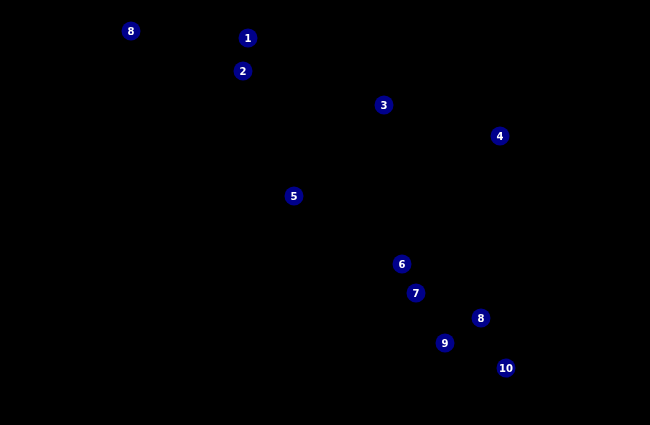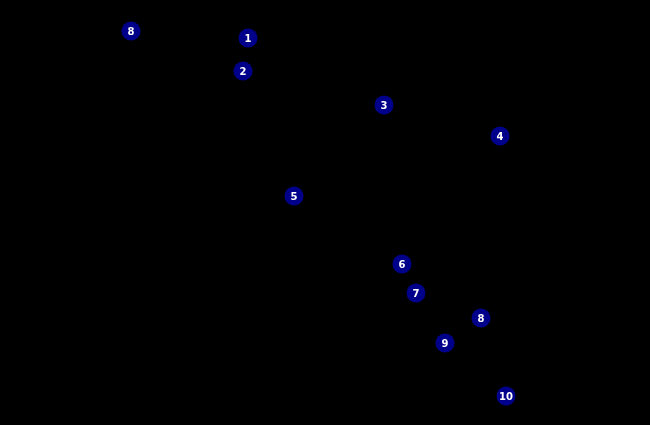--- a/index.html
+++ b/index.html
@@ -43,15 +43,15 @@
 <div id="canvas" style="width: 650px; height: 425px; background: rgb(0, 0, 0);">
     <div class="marker" style="left: 248px; top: 38px; background: rgb(0, 0, 139); color: rgb(255, 255, 255);">1</div>
     <div class="marker" style="left: 243px; top: 71px; background: rgb(0, 0, 139); color: rgb(255, 255, 255);">2</div>
     <div class="marker" style="left: 384px; top: 105px; background: rgb(0, 0, 139); color: rgb(255, 255, 255);">3</div>
     <div class="marker" style="left: 500px; top: 136px; background: rgb(0, 0, 139); color: rgb(255, 255, 255);">4</div>
     <div class="marker" style="left: 294px; top: 196px; background: rgb(0, 0, 139); color: rgb(255, 255, 255);">5</div>
     <div class="marker" style="left: 402px; top: 264px; background: rgb(0, 0, 139); color: rgb(255, 255, 255);">6</div>
     <div class="marker" style="left: 416px; top: 293px; background: rgb(0, 0, 139); color: rgb(255, 255, 255);">7</div>
     <div class="marker" style="left: 481px; top: 318px; background: rgb(0, 0, 139); color: rgb(255, 255, 255);">8</div>
     <div class="marker" style="left: 445px; top: 343px; background: rgb(0, 0, 139); color: rgb(255, 255, 255);">9</div>
-    <div class="marker" style="left: 506px; top: 396px; background: rgb(0, 0, 139); color: rgb(255, 255, 255);">10</div>
+    <div class="marker" style="left: 506px; top: 368px; background: rgb(0, 0, 139); color: rgb(255, 255, 255);">10</div>
     <div class="marker" style="left: 131px; top: 31px; background: rgb(0, 0, 139); color: rgb(255, 255, 255);">8</div>
   </div>
 
 </body></html>

